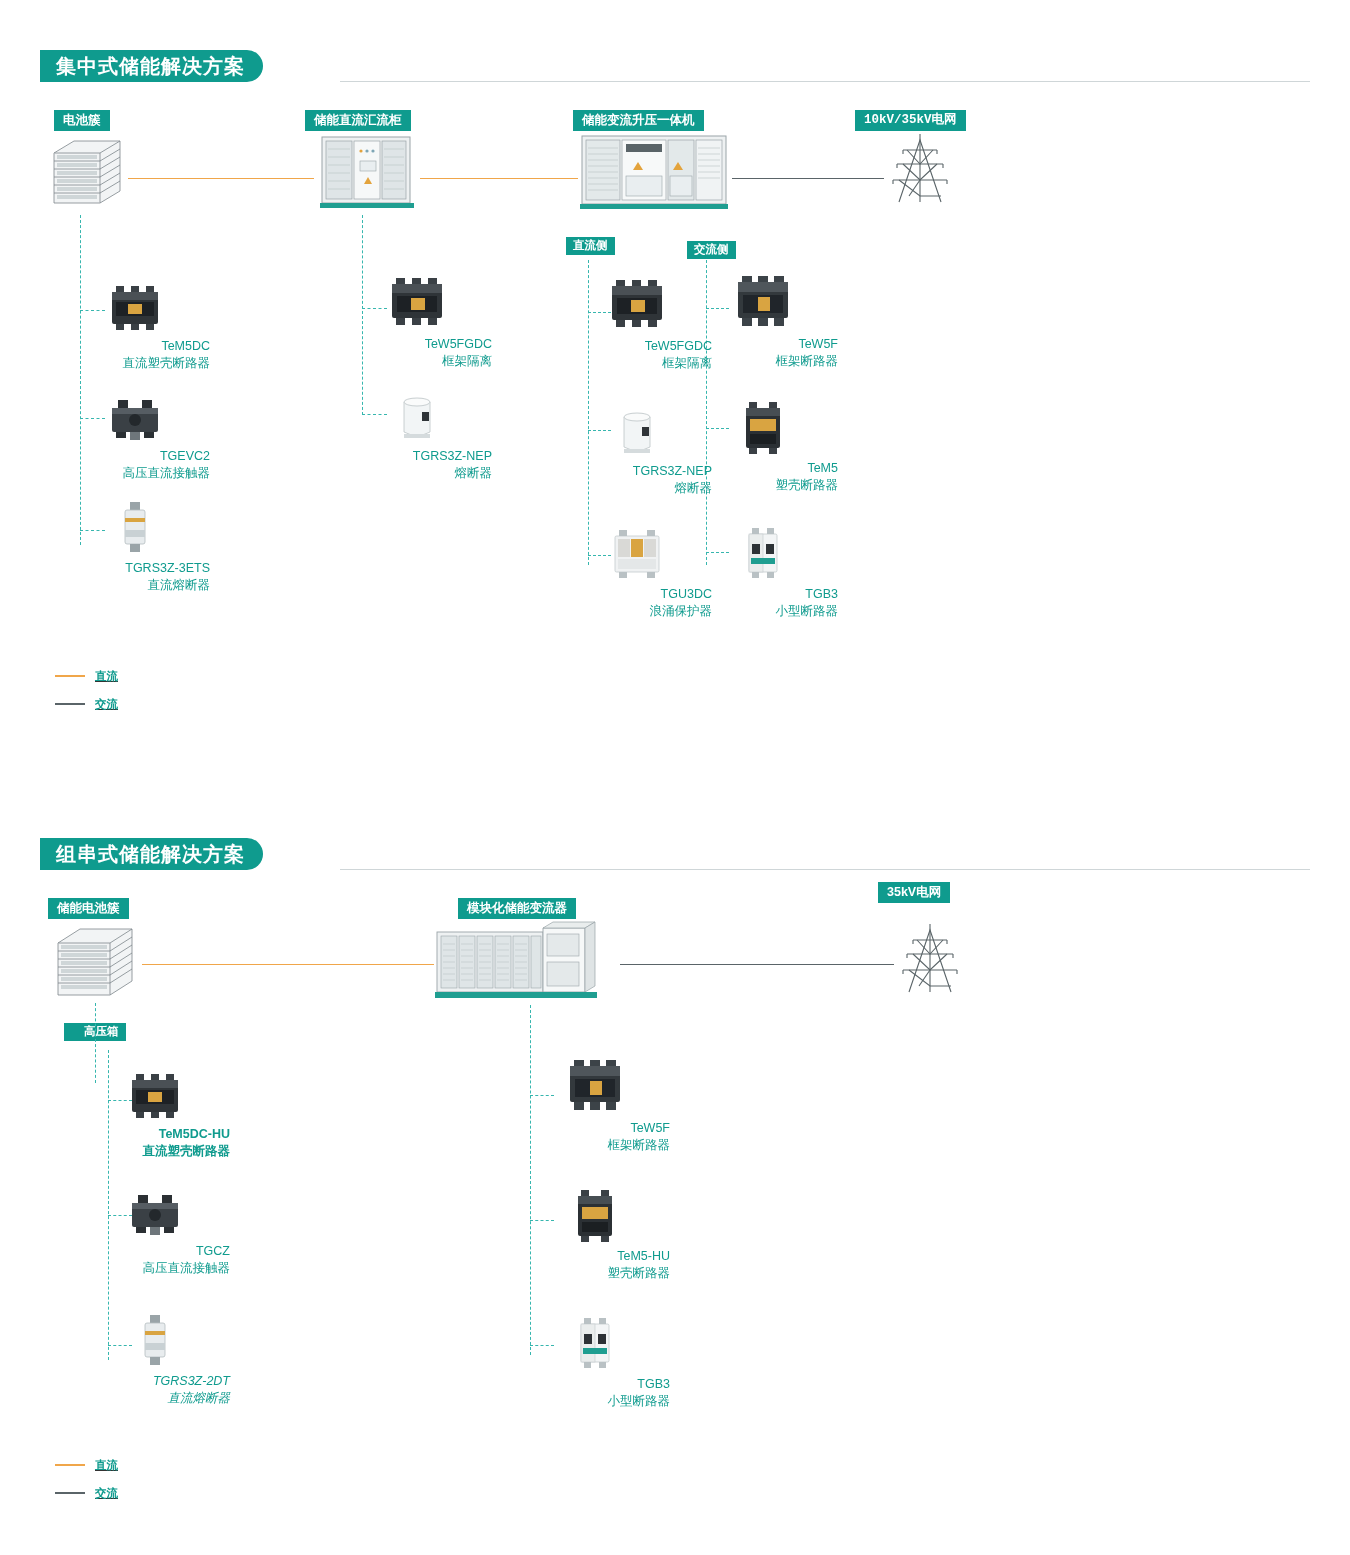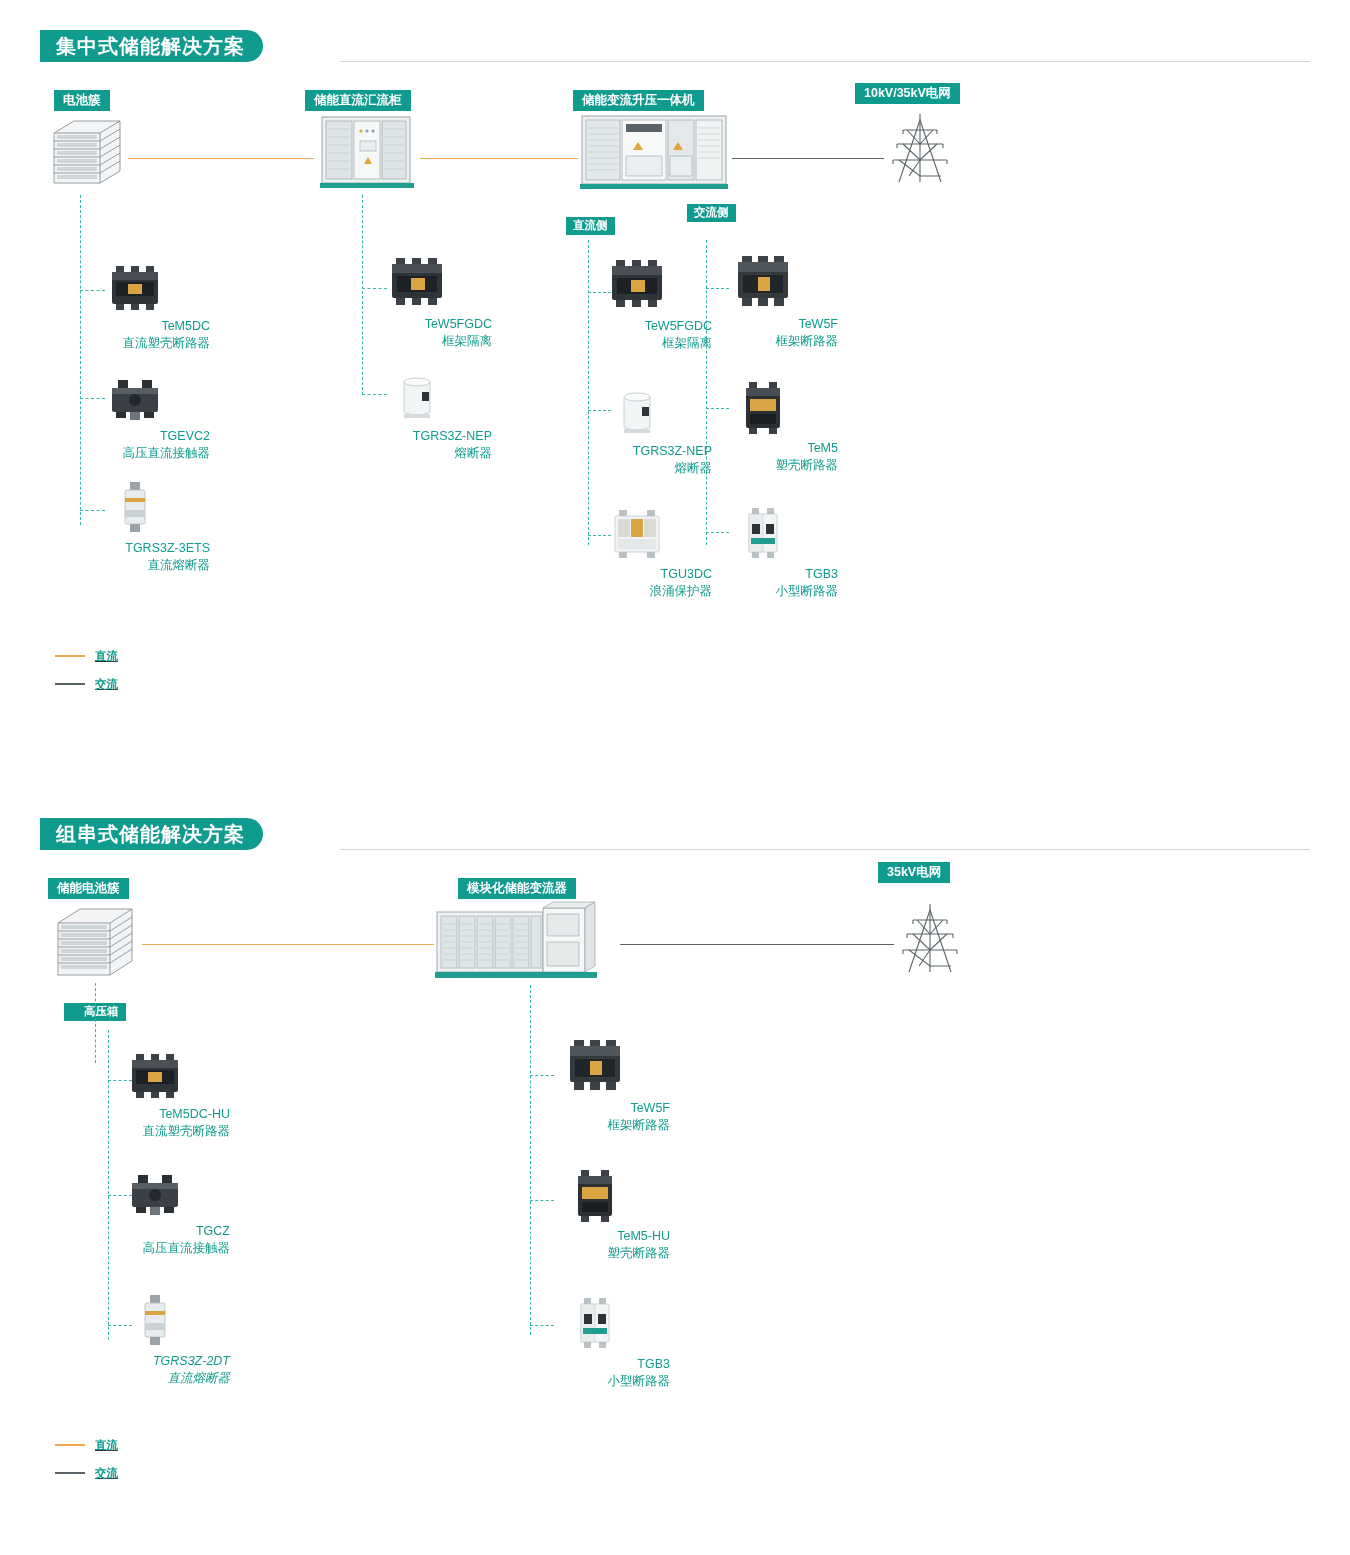--- a/index.html
+++ b/index.html
@@ -12,20 +12,21 @@
     height: 1555px;
     position: relative;
     font-family: "Liberation Sans", sans-serif;
     color: #333;
     overflow: hidden;
   }
   .page {
     position: relative;
     width: 1350px;
     height: 1508px;
+    margin-top: 20px;
   }
 
   
   .section-header {
     position: absolute;
     left: 40px;
     height: 32px;
     display: flex;
     align-items: stretch;
   }
@@ -137,21 +138,21 @@
 <div class="page">
 
   <div class="section-header" style="top:30px;">
     <div class="bar">集中式储能解决方案</div>
   </div>
   <div class="section-rule" style="top:61px; left:340px; width:970px;"></div>
 
   <div class="tag" style="top:90px; left:54px;">电池簇</div>
   <div class="tag" style="top:90px; left:305px;text-align:right;">储能直流汇流柜</div>
   <div class="tag" style="top:90px; left:573px;">储能变流升压一体机</div>
-  <div class="tag" style="top:83px; left:855px;">10kV/35kV电网</div>
+  <div class="tag" style="top:90px; left:855px;font-family:Liberation Mono, monospace;">10kV/35kV电网</div>
 
   <div style="position:absolute; top:115px; left:48px;">
     <svg width="78" height="75" viewBox="0 0 78 75">
       <g stroke="#7d878c" stroke-width="0.8" fill="#f2f4f5">
         <path d="M6 18 L26 6 L72 6 L72 56 L52 68 L6 68 Z"></path>
         <path d="M6 18 L52 18 L52 68"></path>
         <path d="M52 18 L72 6"></path>
         <path d="M6 26 L52 26 M6 34 L52 34 M6 42 L52 42 M6 50 L52 50 M6 58 L52 58"></path>
         <path d="M52 26 L72 14 M52 34 L72 22 M52 42 L72 30 M52 50 L72 38 M52 58 L72 46"></path>
       </g>
@@ -222,21 +223,21 @@
         <path d="M8 50 L8 54 M62 50 L62 54"></path>
       </g>
     </svg>
   </div>
 
   <div class="line-dc" style="top:158px; left:128px; width:186px;"></div>
   <div class="line-dc" style="top:158px; left:420px; width:158px;"></div>
   <div class="line-ac" style="top:158px; left:732px; width:152px;"></div>
 
   <div class="tag sm" style="top:217px; left:566px;">直流侧</div>
-  <div class="tag sm" style="top:204px; left:687px;">交流侧</div>
+  <div class="tag sm" style="top:221px; left:687px;">交流侧</div>
 
   <div class="drop" style="top:195px; left:80px; height:330px;"></div>
   <div class="branch" style="top:290px; left:80px; width:25px;"></div>
   <div class="branch" style="top:398px; left:80px; width:25px;"></div>
   <div class="branch" style="top:510px; left:80px; width:25px;"></div>
 
   <div class="drop" style="top:195px; left:362px; height:200px;"></div>
   <div class="branch" style="top:288px; left:362px; width:25px;"></div>
   <div class="branch" style="top:394px; left:362px; width:25px;"></div>
 
@@ -531,21 +532,21 @@
   <div class="drop" style="top:1030px; left:108px; height:310px;"></div>
   <div class="branch" style="top:1080px; left:108px; width:24px;"></div>
   <div class="branch" style="top:1195px; left:108px; width:24px;"></div>
   <div class="branch" style="top:1325px; left:108px; width:24px;"></div>
 
   <div class="drop" style="top:985px; left:530px; height:350px;"></div>
   <div class="branch" style="top:1075px; left:530px; width:24px;"></div>
   <div class="branch" style="top:1200px; left:530px; width:24px;"></div>
   <div class="branch" style="top:1325px; left:530px; width:24px;"></div>
 
-  <div class="product" style="top:1038px; left:80px;">
+  <div class="product" style="top:1038px; left:80px;font-weight:bold;">
     <div class="pimg">
       <svg width="58" height="48" viewBox="0 0 58 48">
         <rect x="6" y="8" width="46" height="32" rx="2" fill="#2f3438"></rect>
         <rect x="6" y="8" width="46" height="8" fill="#4a5055"></rect>
         <rect x="10" y="18" width="38" height="14" fill="#1d2125"></rect>
         <rect x="22" y="20" width="14" height="10" fill="#d9a441"></rect>
         <rect x="10" y="40" width="8" height="6" fill="#3a4045"></rect>
         <rect x="25" y="40" width="8" height="6" fill="#3a4045"></rect>
         <rect x="40" y="40" width="8" height="6" fill="#3a4045"></rect>
         <rect x="10" y="2" width="8" height="6" fill="#3a4045"></rect>

